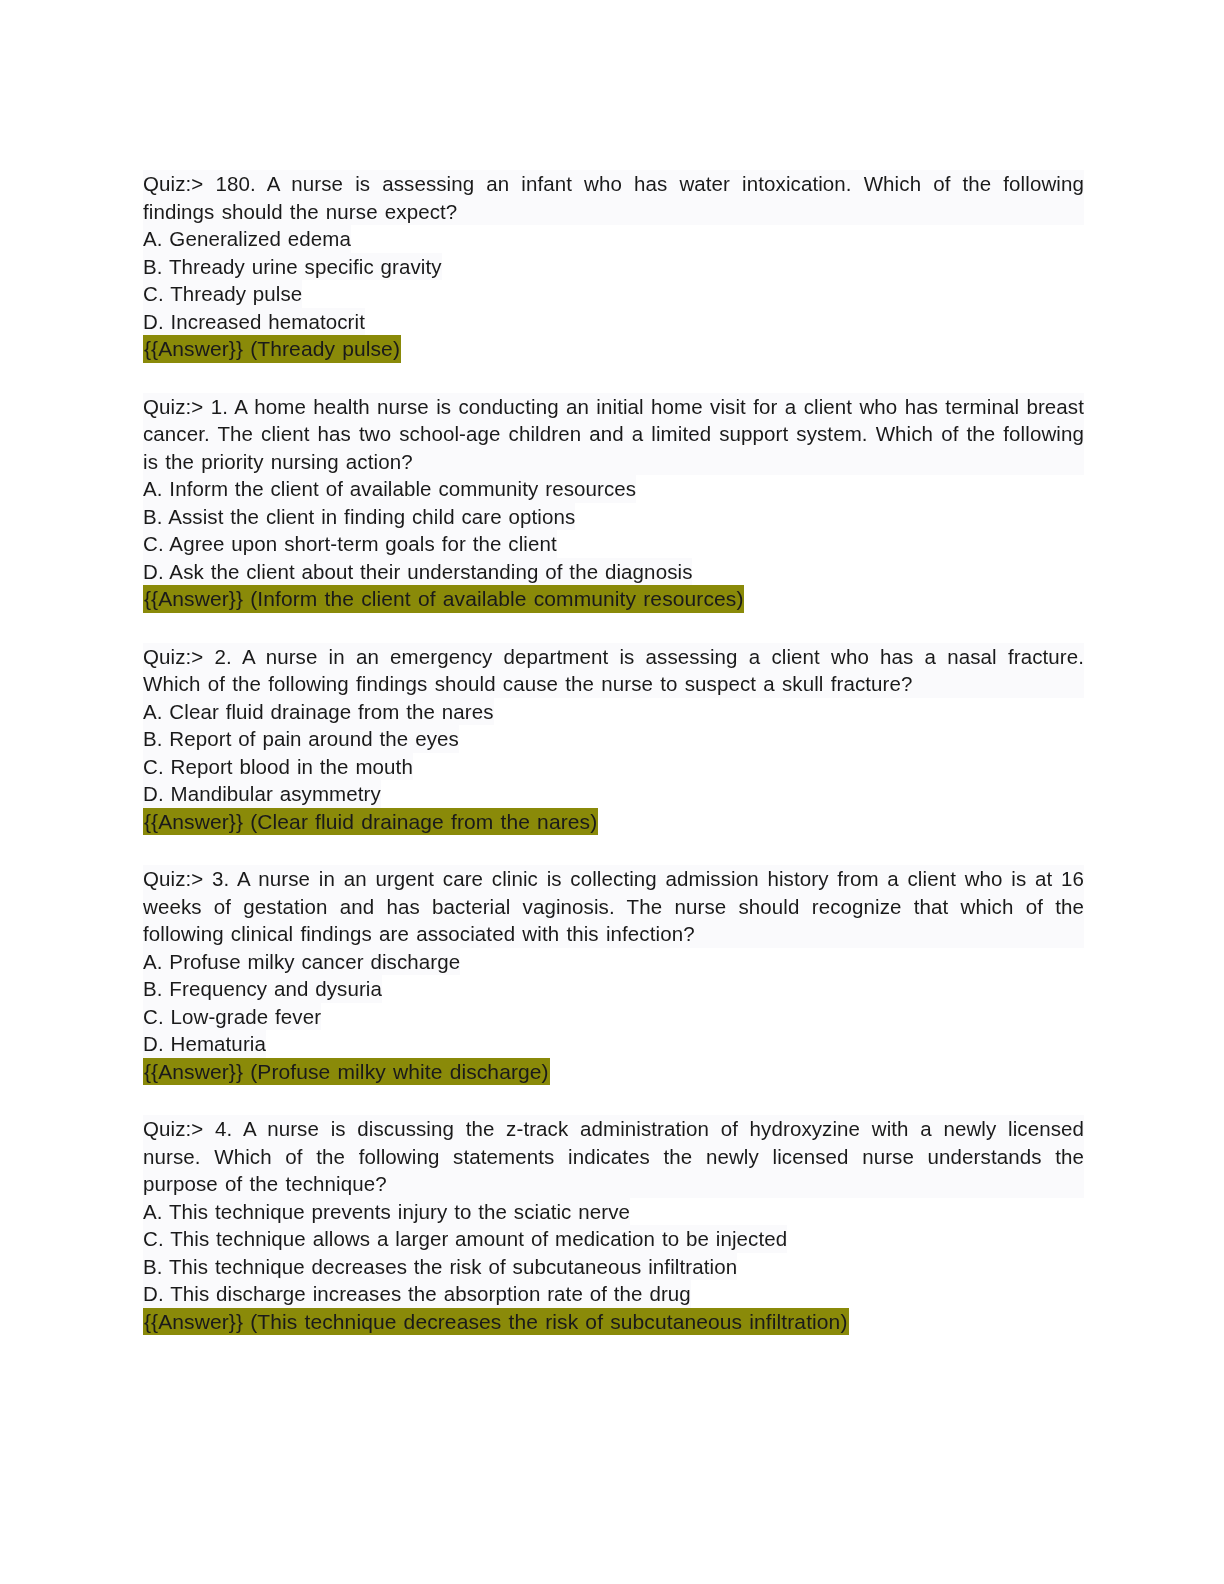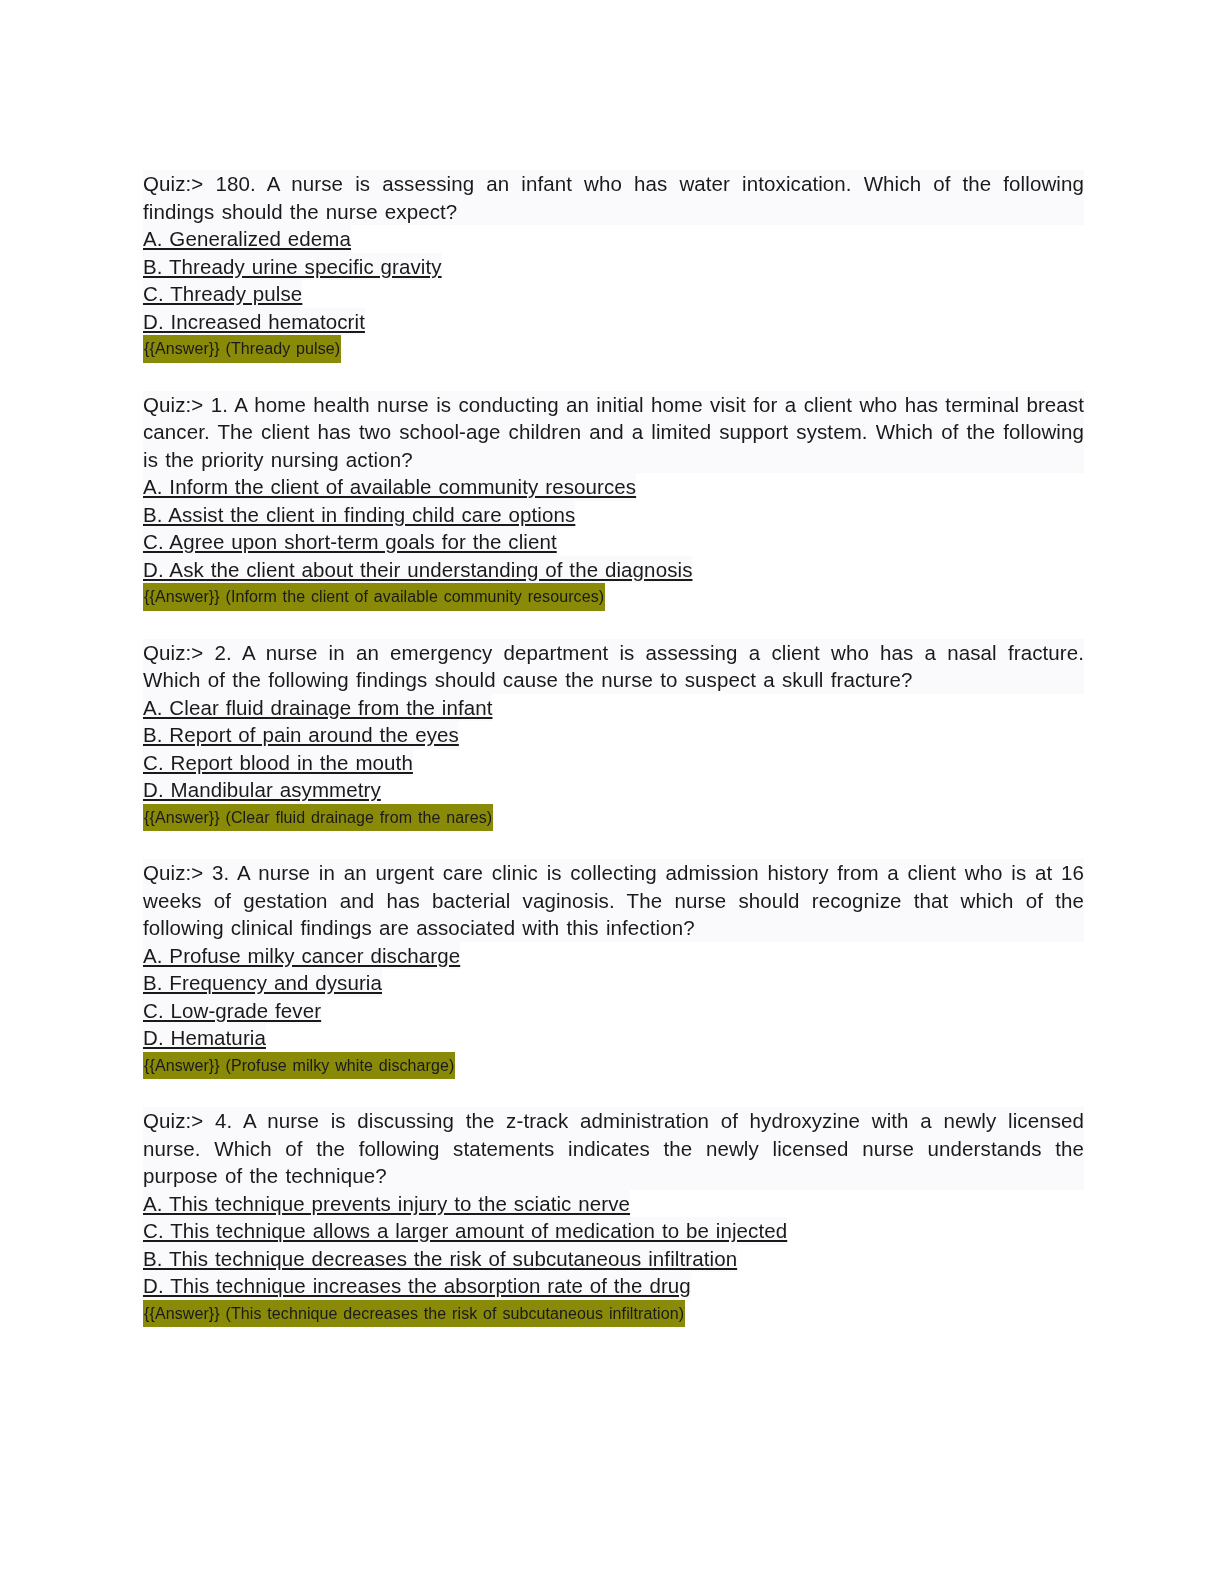--- a/index.html
+++ b/index.html
@@ -33,24 +33,23 @@
     background: #fafafc;
   }
   .choice {
     font-size: 20.5px;
     line-height: 27.5px;
     letter-spacing: 0.1px;
     word-spacing: 1.0px;
     background: #fafafc;
     display: block;
     width: fit-content;
-    text-decoration: underline;
   }
   .answer {
-    font-size: 16px;
+    font-size: 21px;
     line-height: 27.5px;
     letter-spacing: 0.1px;
     word-spacing: 1.2px;
     background: #8a8a09;
     color: #1a1a1a;
     display: inline-block;
     padding: 0 1px;
   }
   .answer-line {
     line-height: 27.5px;
@@ -74,38 +73,38 @@
     <div class="stem">Quiz:&gt; 1. A home health nurse is conducting an initial home visit for a client who has terminal breast cancer. The client has two school-age children and a limited support system. Which of the following is the priority nursing action?</div>
     <div class="choice">A. Inform the client of available community resources</div>
     <div class="choice">B. Assist the client in finding child care options</div>
     <div class="choice">C. Agree upon short-term goals for the client</div>
     <div class="choice">D. Ask the client about their understanding of the diagnosis</div>
     <div class="answer-line"><span class="answer">{{Answer}} (Inform the client of available community resources)</span></div>
   </div>
 
   <div class="quiz-block">
     <div class="stem">Quiz:&gt; 2. A nurse in an emergency department is assessing a client who has a nasal fracture. Which of the following findings should cause the nurse to suspect a skull fracture?</div>
-    <div class="choice">A. Clear fluid drainage from the infant</div>
+    <div class="choice">A. Clear fluid drainage from the nares</div>
     <div class="choice">B. Report of pain around the eyes</div>
     <div class="choice">C. Report blood in the mouth</div>
     <div class="choice">D. Mandibular asymmetry</div>
     <div class="answer-line"><span class="answer">{{Answer}} (Clear fluid drainage from the nares)</span></div>
   </div>
 
   <div class="quiz-block">
     <div class="stem">Quiz:&gt; 3. A nurse in an urgent care clinic is collecting admission history from a client who is at 16 weeks of gestation and has bacterial vaginosis. The nurse should recognize that which of the following clinical findings are associated with this infection?</div>
     <div class="choice">A. Profuse milky cancer discharge</div>
     <div class="choice">B. Frequency and dysuria</div>
     <div class="choice">C. Low-grade fever</div>
     <div class="choice">D. Hematuria</div>
     <div class="answer-line"><span class="answer">{{Answer}} (Profuse milky white discharge)</span></div>
   </div>
 
   <div class="quiz-block">
     <div class="stem">Quiz:&gt; 4. A nurse is discussing the z-track administration of hydroxyzine with a newly licensed nurse. Which of the following statements indicates the newly licensed nurse understands the purpose of the technique?</div>
     <div class="choice">A. This technique prevents injury to the sciatic nerve</div>
     <div class="choice">C. This technique allows a larger amount of medication to be injected</div>
     <div class="choice">B. This technique decreases the risk of subcutaneous infiltration</div>
-    <div class="choice">D. This technique increases the absorption rate of the drug</div>
+    <div class="choice">D. This discharge increases the absorption rate of the drug</div>
     <div class="answer-line"><span class="answer">{{Answer}} (This technique decreases the risk of subcutaneous infiltration)</span></div>
   </div>
 
 </div>
 
 </body></html>

